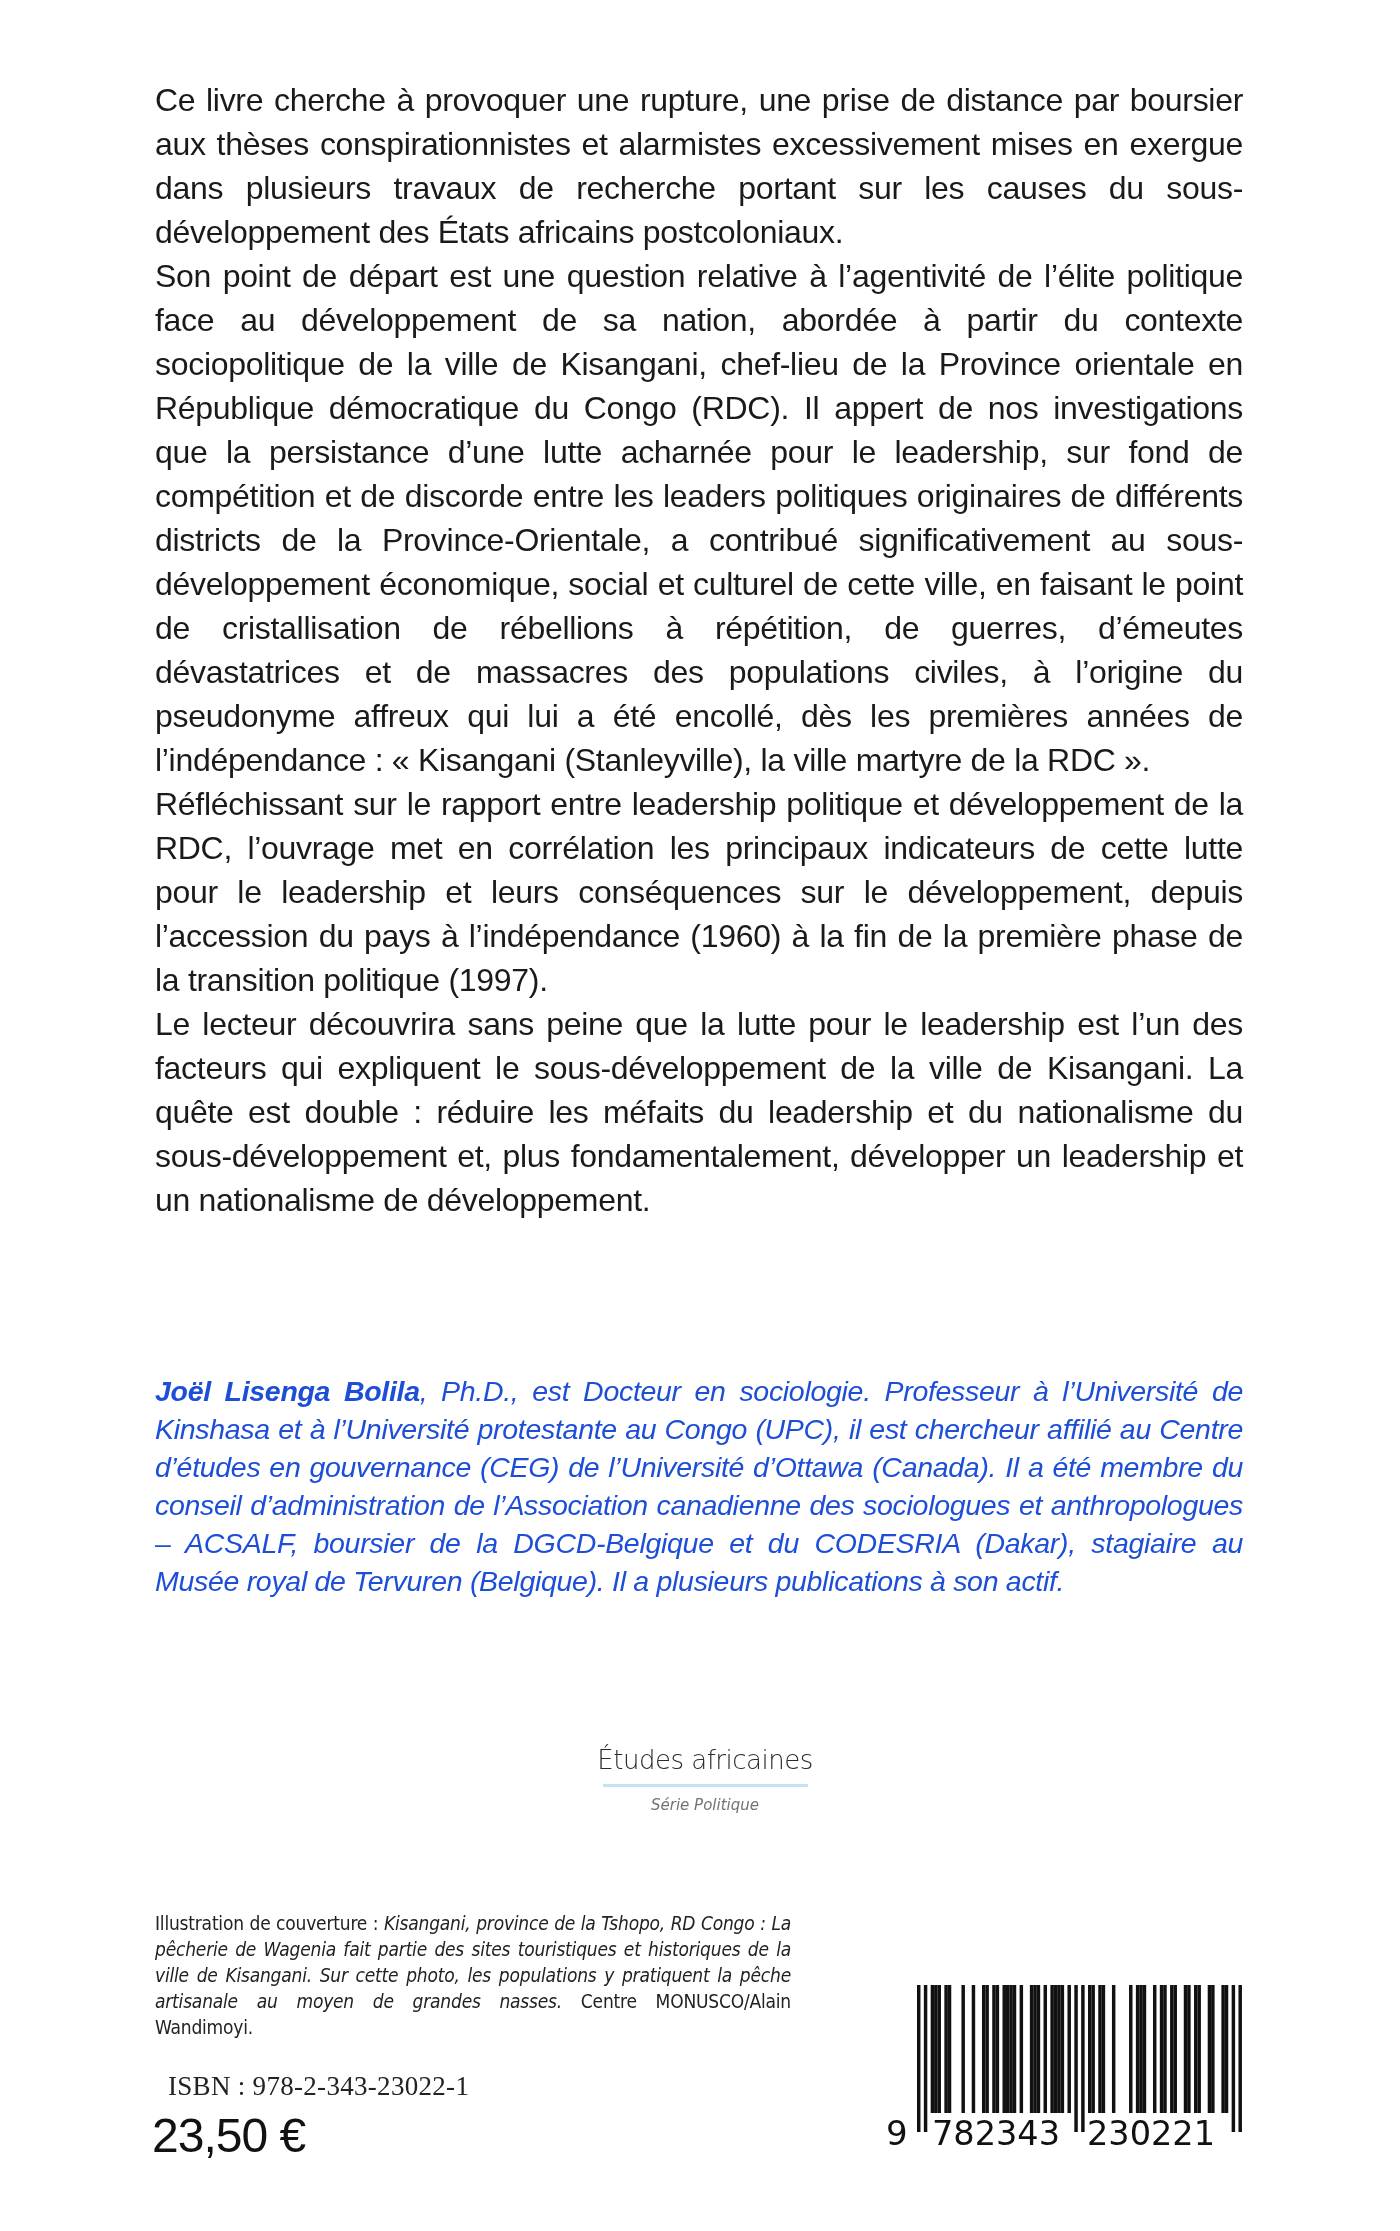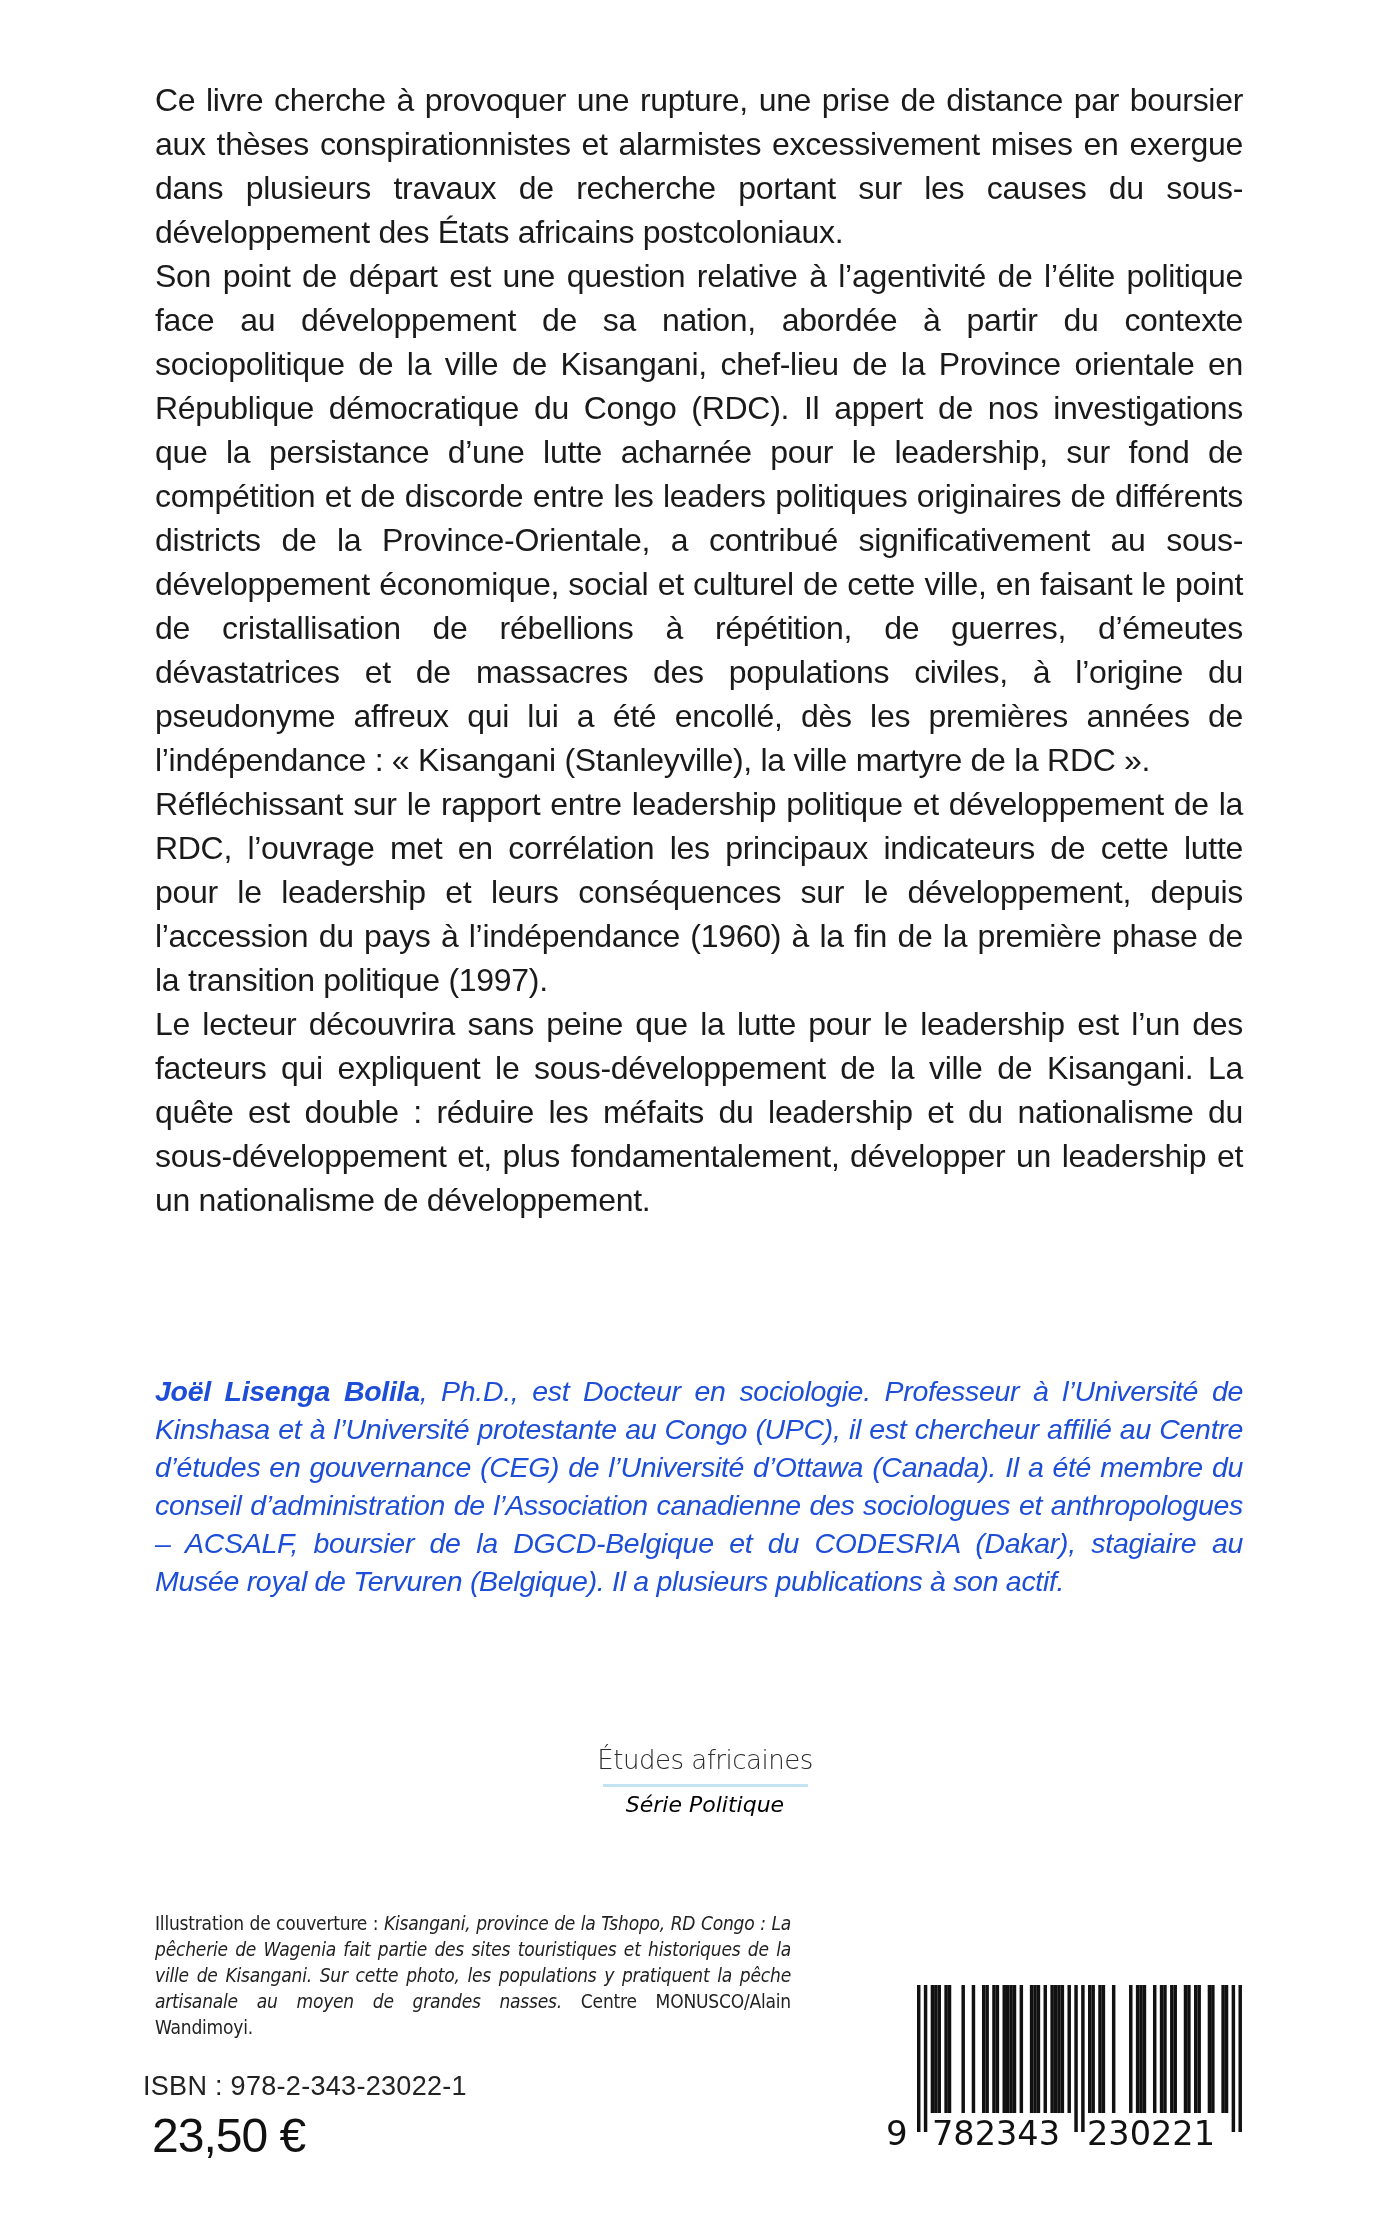--- a/index.html
+++ b/index.html
@@ -21,32 +21,32 @@
     color:#1d4ed8;
   }
   .bio p { margin:0; }
   .bio .author { font-weight:bold; }
   .series {
     left:560px; top:1740px; width:290px; text-align:center;
     font-family:"DejaVu Sans", sans-serif; color:#333;
   }
   .series-title { font-size:26px; font-weight:200; letter-spacing:-0.5px; line-height:40px; color:#2a2a2a;text-align:center; }
   .series-rule { margin:4px auto 0; width:205px; height:0; border-top:3px solid #c4e3f0; }
-  .series-sub { font-size:22px; font-style:italic; line-height:32px; color:#000000; margin-top:2px; }
+  .series-sub { font-size:15px; font-style:italic; line-height:32px; color:#737373; margin-top:2px; }
   .illus {
     left:155px; top:1910px; width:636px;
     font-family:"DejaVu Sans", sans-serif; font-stretch:condensed;
     font-size:19px; line-height:26px; text-align:justify; color:#222;
     letter-spacing:-0.2px;
   }
   .illus p { margin:0; }
   .illus .it { font-style:italic; }
   .isbn {
-    left:143px; top:2070px;
-    font-family:Liberation Sans, sans-serif; font-stretch:condensed;
+    left:168px; top:2070px;
+    font-family:Liberation Serif, serif; font-stretch:condensed;
     font-size:27px; line-height:32px; color:#222; letter-spacing:0.3px;
   }
   .price {
     left:152px; top:2112px;
     font-family:Liberation Sans, sans-serif; font-size:48px; line-height:48px; color:#111;
     letter-spacing:-1px;
   }
   .barcode { left:880px; top:1980px; width:370px; height:175px; }
   .barcode svg { display:block; }
 </style>

